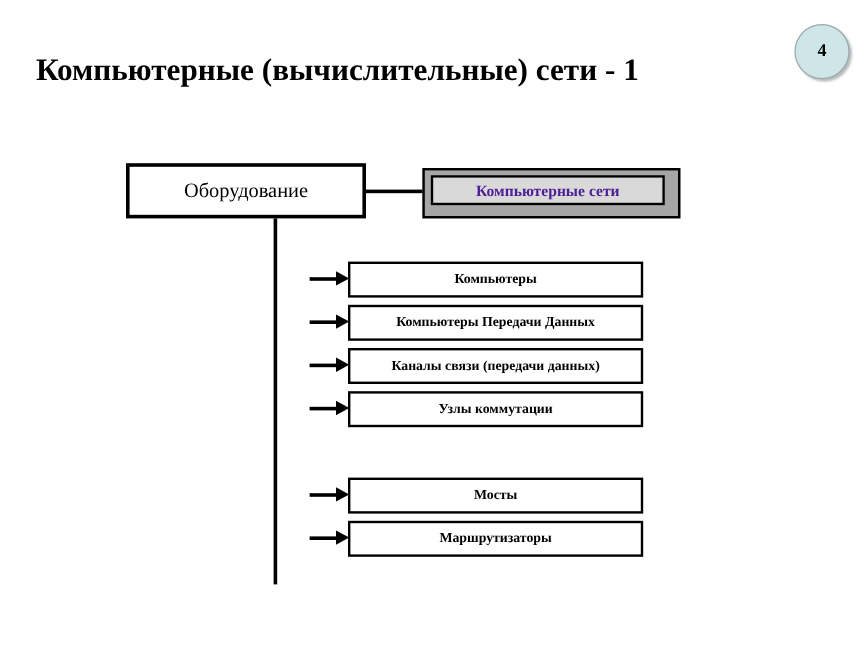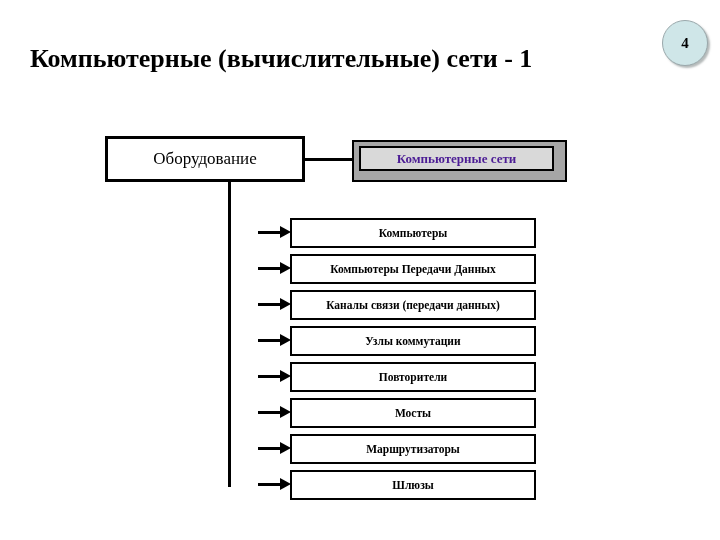--- a/index.html
+++ b/index.html
@@ -228,45 +228,31 @@
   </div>
 
   <div class="child-row" style="top:326px;">
     <div class="arrow-line"></div>
     <div class="arrow-head"></div>
     <div class="child-box">
       <span class="label">Узлы коммутации</span>
     </div>
   </div>
 
-  <div class="child-row" style="top:362px;">
-    <div class="arrow-line"></div>
-    <div class="arrow-head"></div>
-    <div class="child-box">
-      <span class="label">Повторители</span>
-    </div>
-  </div>
 
   <div class="child-row" style="top:398px;padding-left:20px;">
     <div class="arrow-line"></div>
     <div class="arrow-head"></div>
     <div class="child-box">
       <span class="label">Мосты</span>
     </div>
   </div>
 
   <div class="child-row" style="top:434px;text-decoration:underline;">
     <div class="arrow-line"></div>
     <div class="arrow-head"></div>
     <div class="child-box">
       <span class="label">Маршрутизаторы</span>
     </div>
   </div>
 
-  <div class="child-row" style="top:470px;">
-    <div class="arrow-line"></div>
-    <div class="arrow-head"></div>
-    <div class="child-box">
-      <span class="label">Шлюзы</span>
-    </div>
-  </div>
 
 </div>
 
 </body></html>

